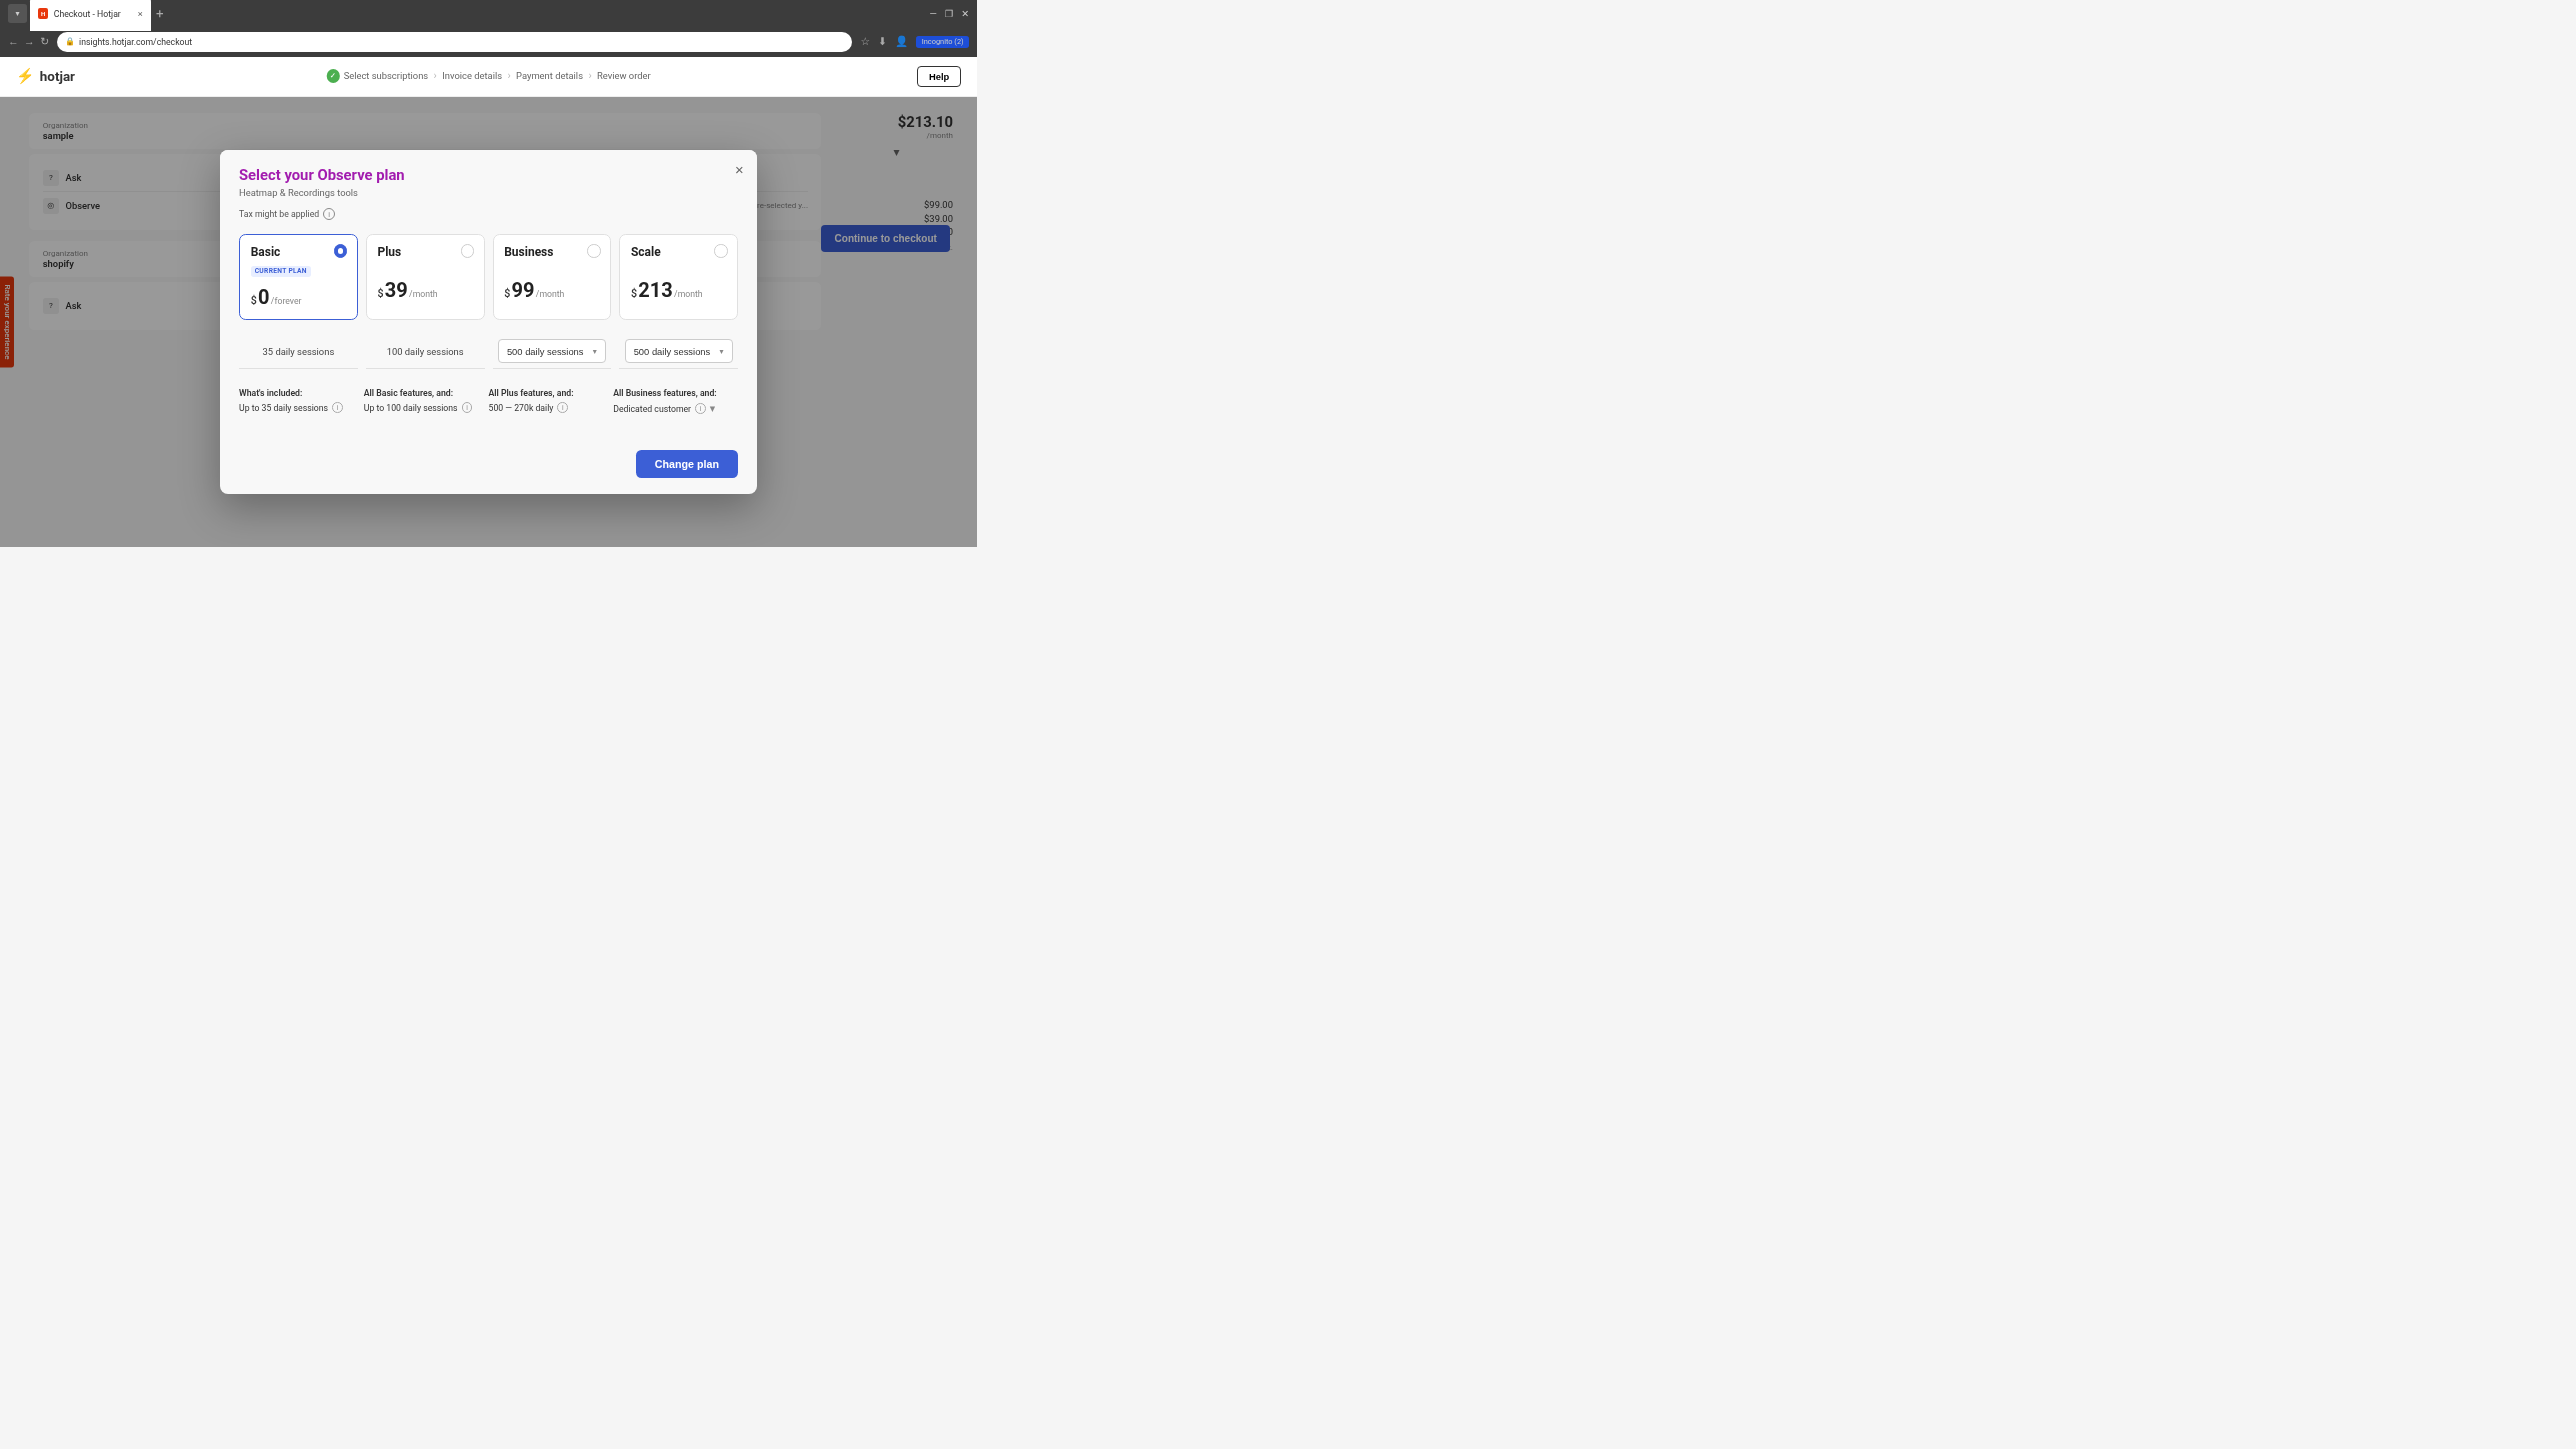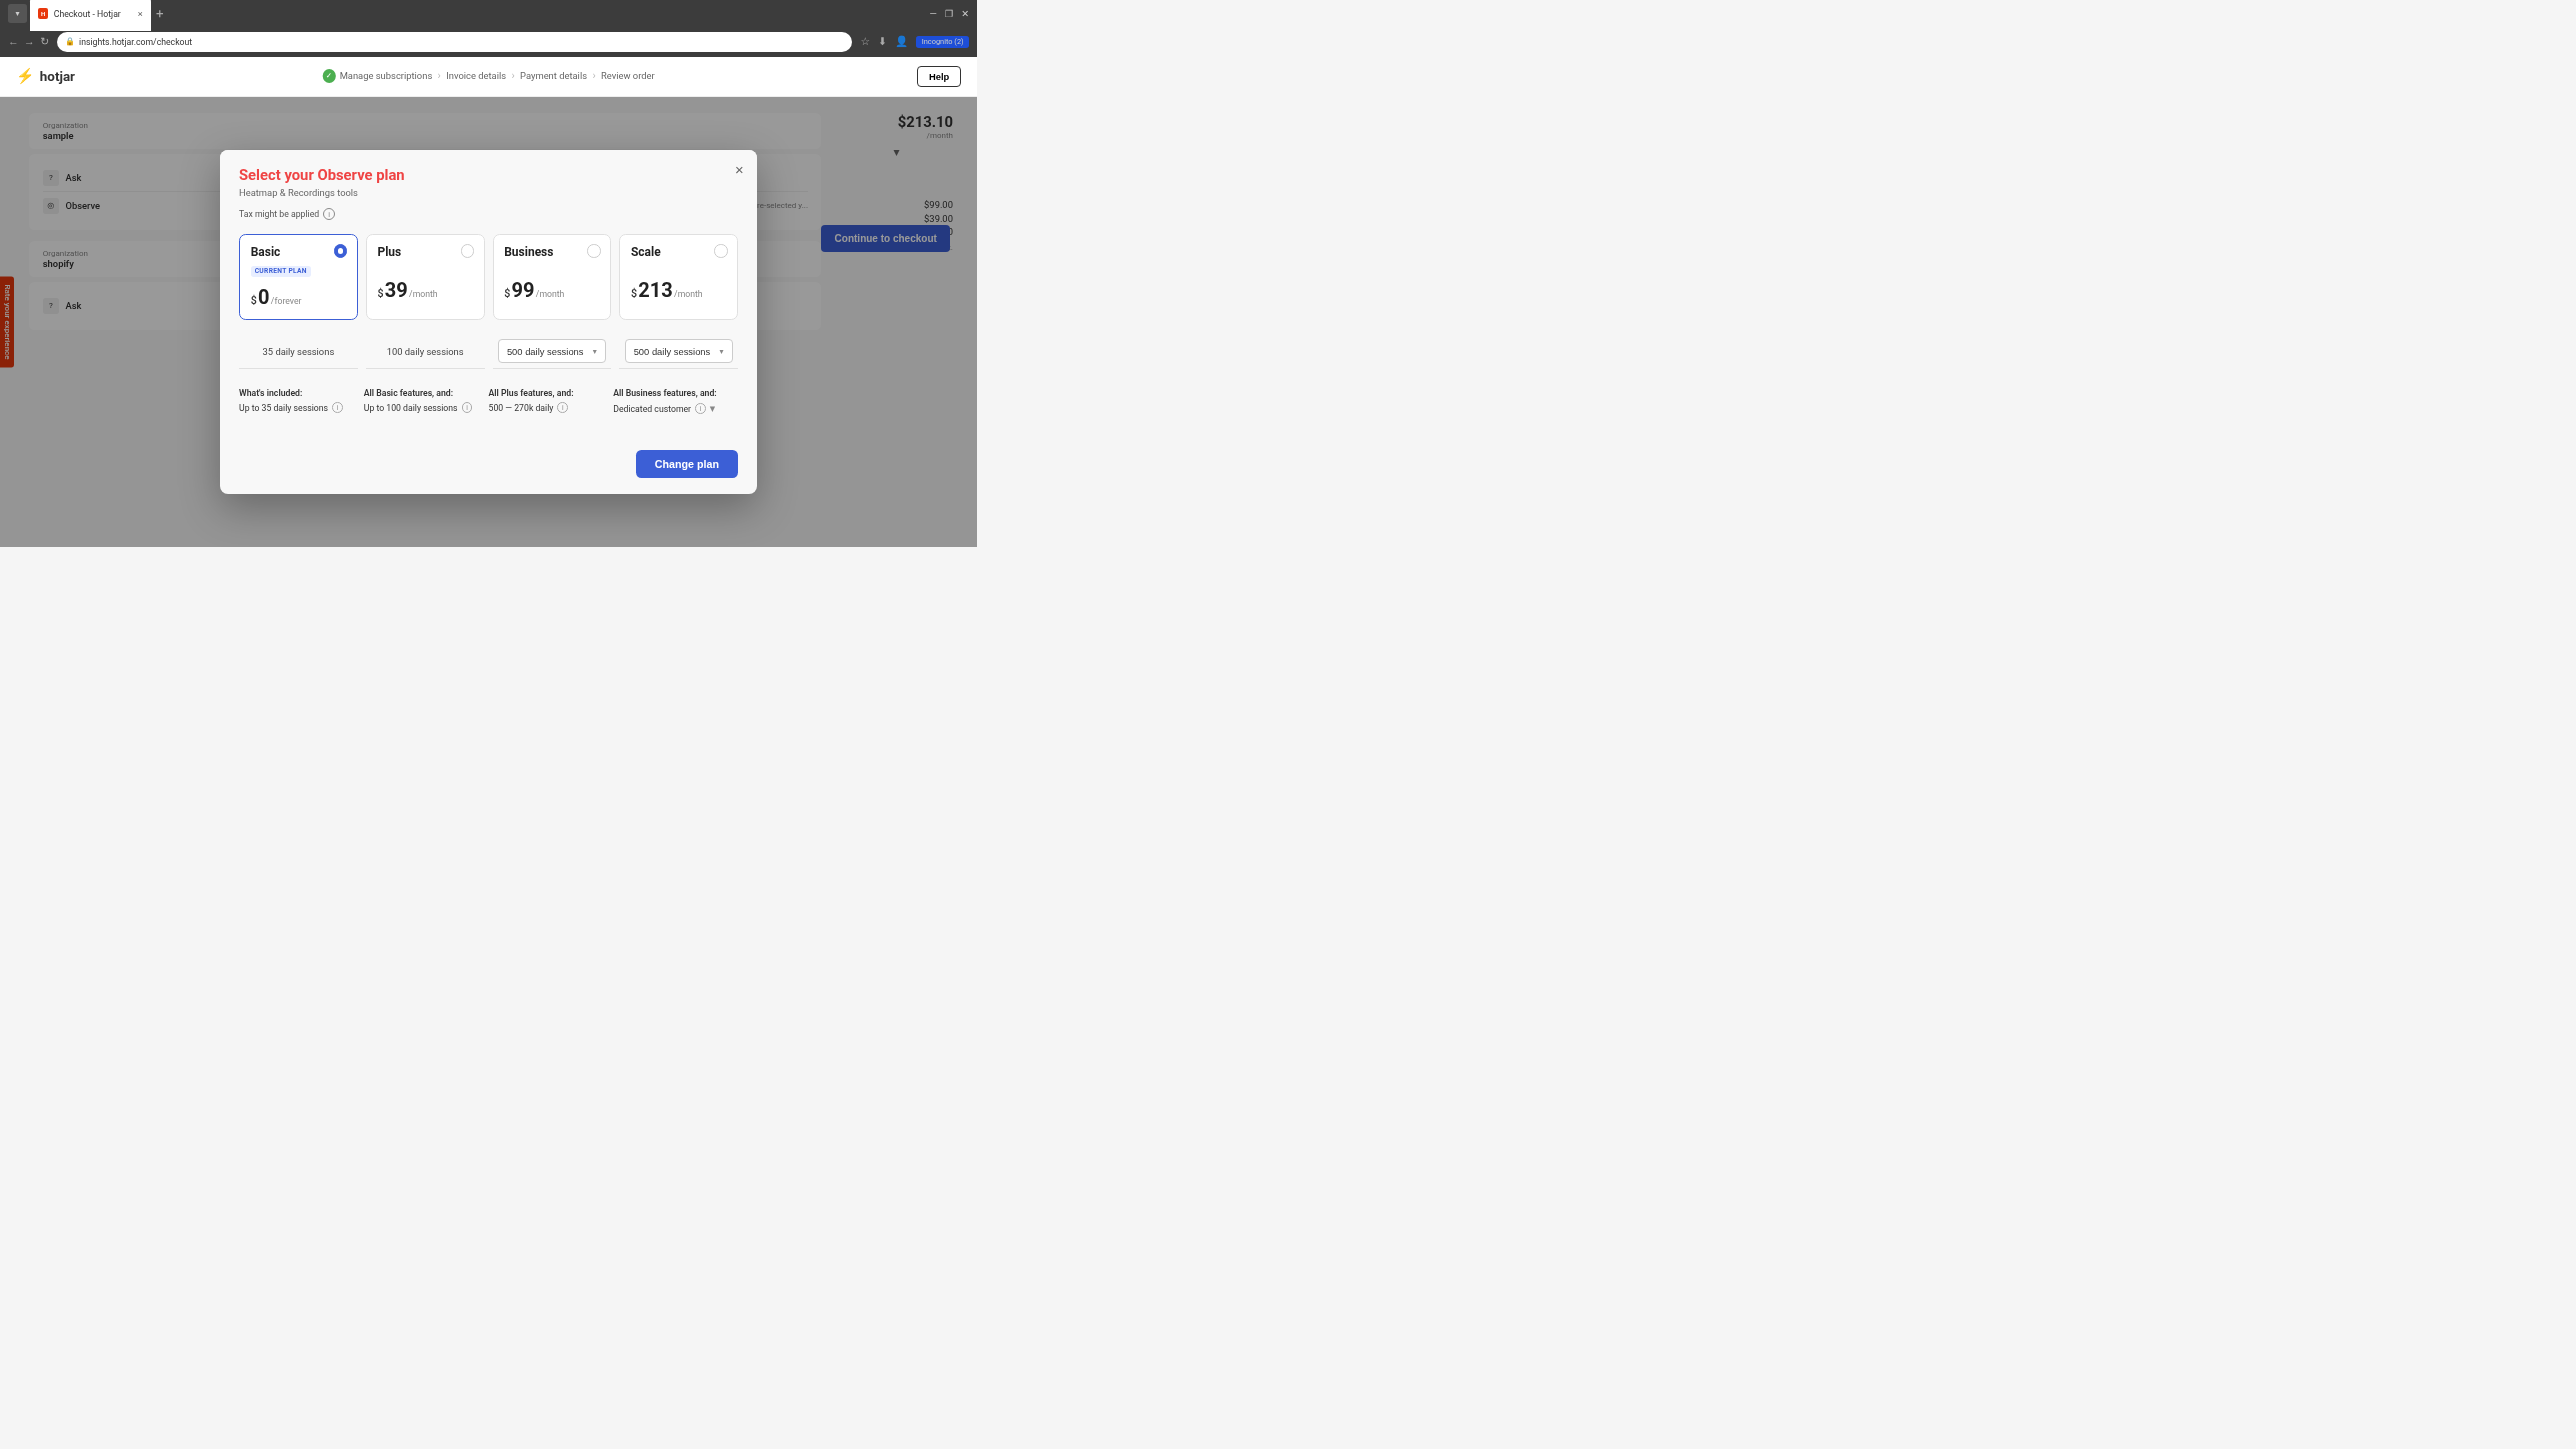--- a/index.html
+++ b/index.html
@@ -339,21 +339,21 @@
       box-shadow: 0 13.4px 40px rgba(0,0,0,0.3);
     }
 
     .modal-header {
       padding: 16px 19px 10.7px;
       background: #f8f8f8;
     }
     .modal-title {
       font-size: 14.8px;
       font-weight: 700;
-      color: #ef4444;
+      color: #a21caf;
       margin-bottom: 2.7px;
     }
     .modal-subtitle {
       font-size: 9.4px;
       color: #666;
     }
     .modal-close {
       position: absolute;
       top: 13.4px;
       right: 13.4px;
@@ -626,21 +626,21 @@
 <div class="page">
 
   <div class="hotjar-header">
     <div class="hotjar-logo">
       <span class="logo-icon">⚡</span>
       <span>hotjar</span>
     </div>
     <div class="header-steps">
       <div class="header-step">
         <div class="step-check">✓</div>
-        <span>Manage subscriptions</span>
+        <span>Select subscriptions</span>
       </div>
       <span class="step-separator">›</span>
       <div class="header-step">
         <span>Invoice details</span>
       </div>
       <span class="step-separator">›</span>
       <div class="header-step">
         <span>Payment details</span>
       </div>
       <span class="step-separator">›</span>

